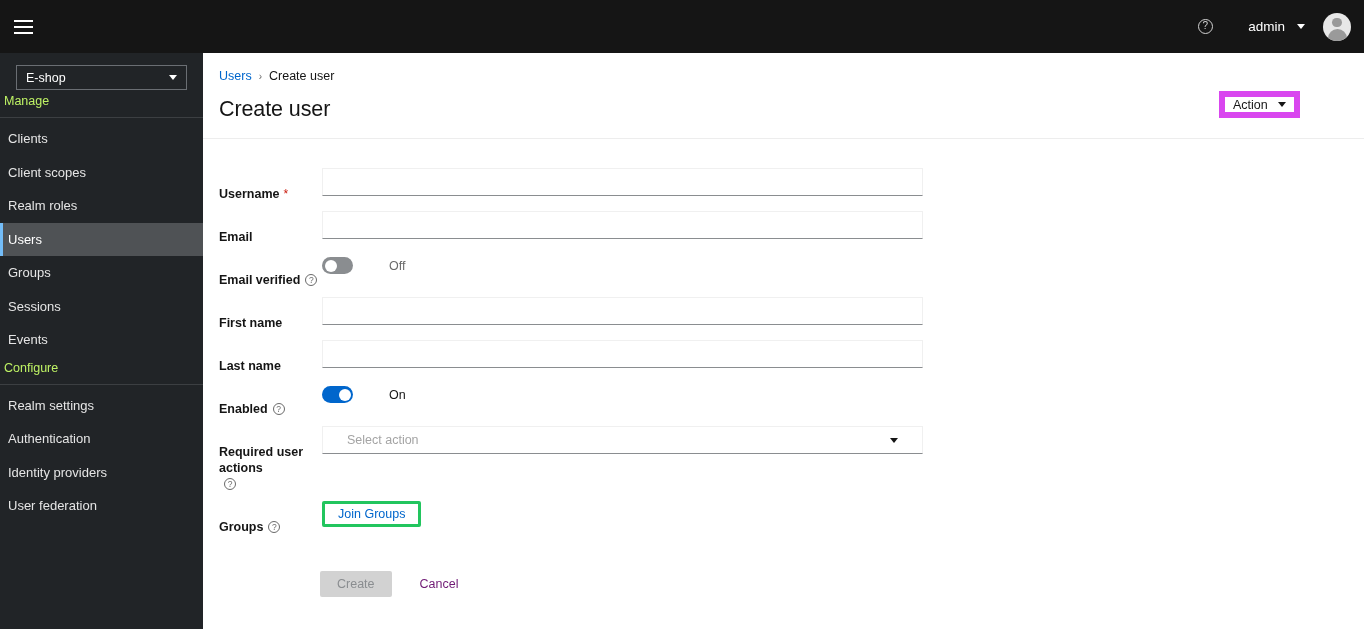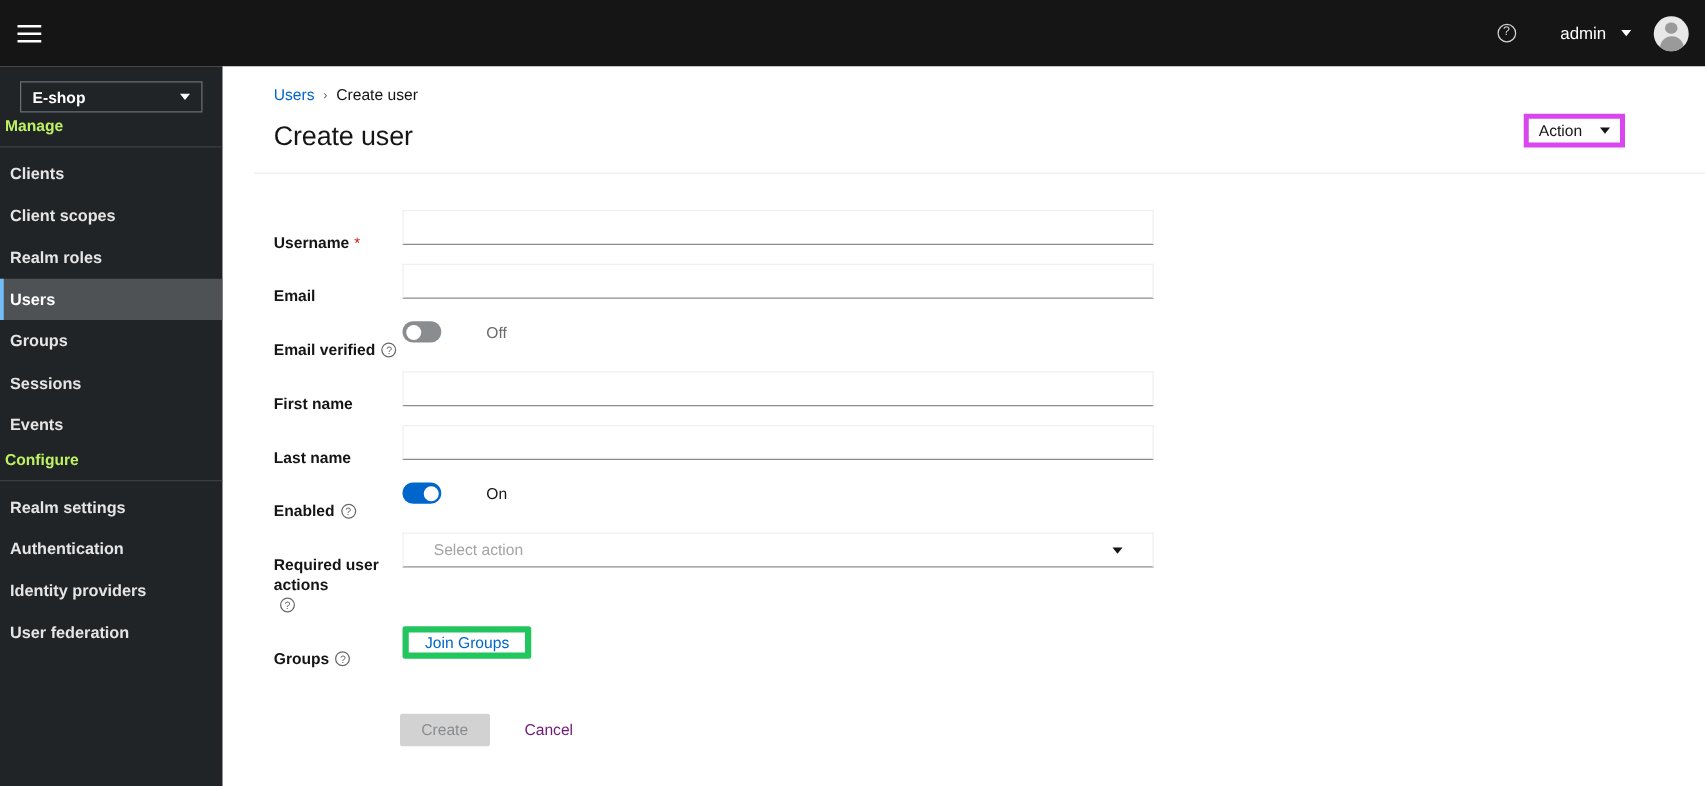--- a/index.html
+++ b/index.html
@@ -68,24 +68,23 @@
   }
   #avatar::after {
     content: ""; position: absolute;
     width: 19px; height: 13px; border-radius: 9.5px 9.5px 0 0;
     background: #9a9a9a; left: 4.5px; top: 16.5px;
   }
 
   
   #sidebar {
     position: absolute; top: 53px; left: 0;
-    width: 178px; height: 576px;
+    width: 203px; height: 576px;
     background: #212427;
     overflow: hidden;
-    font-weight: bold;
   }
   #realm-selector {
     margin: 12px 16px 0 16px;
     height: 25px;
     border: 1px solid #6a6e73;
     background: transparent;
     color: #ffffff;
     display: flex; align-items: center;
     padding: 0 9px;
     font-size: 12.5px;
@@ -162,21 +161,21 @@
     margin-top: 12px;
     font-size: 21.5px;
     font-weight: 400;
     color: #151515;
     letter-spacing: -0.1px;
   }
   #action-dropdown {
     position: absolute;
     right: 64px; top: 38px;
     width: 81px; height: 27px;
-    border: 4px solid #d946ef;
+    border: 6px solid #d946ef;
     background: #ffffff;
     display: flex; align-items: center;
     padding: 0 8px;
     font-size: 12.5px;
     color: #151515;
     cursor: pointer;
   }
   #action-dropdown .caret {
     margin-left: auto;
     width: 0; height: 0;
@@ -264,21 +263,21 @@
   .toggle.off .knob { left: 2.5px; }
   .toggle.on  .knob { left: 16.5px; }
   .toggle-text {
     margin-left: 14px; font-size: 12.5px; color: #6a6a6a;
   }
   .toggle-text.on-text { color: #151515; }
 
   .btn-secondary {
     height: 26px;
     padding: 0 13px;
-    border: 5px solid #22c55e;
+    border: 3px solid #22c55e;
     background: #ffffff;
     color: #0066cc;
     font-size: 12.5px;
     cursor: pointer;
     font-family: "Liberation Sans", sans-serif;
     border-radius: 2px;
   }
 
   #actions-row {
     display: flex; align-items: center;

